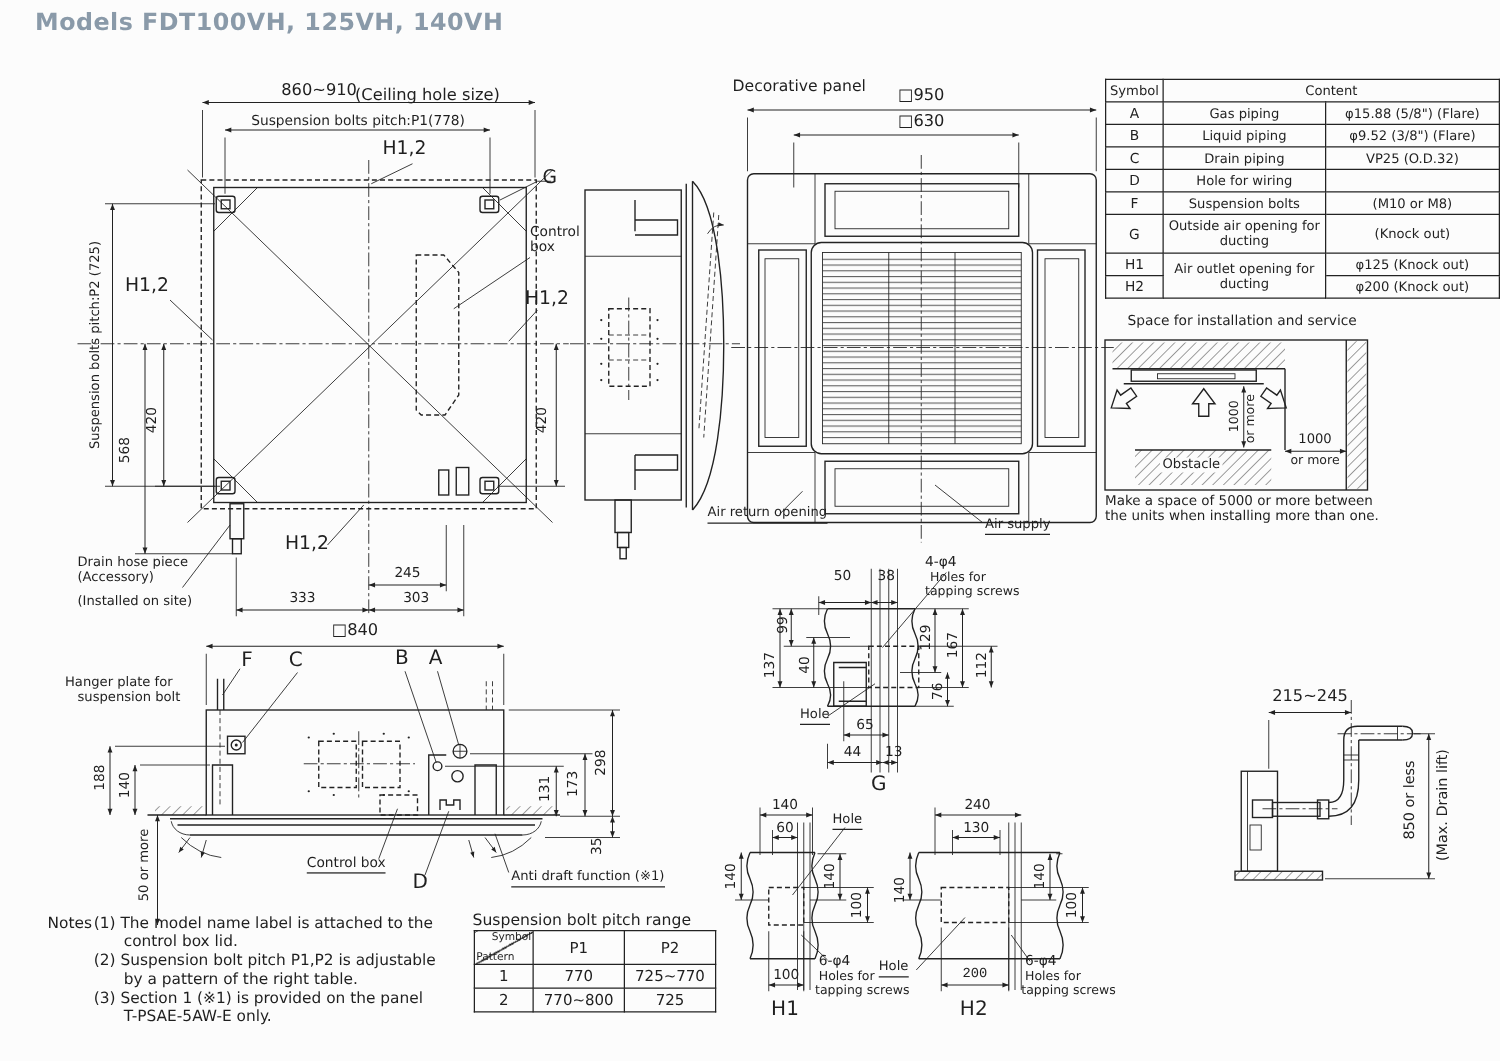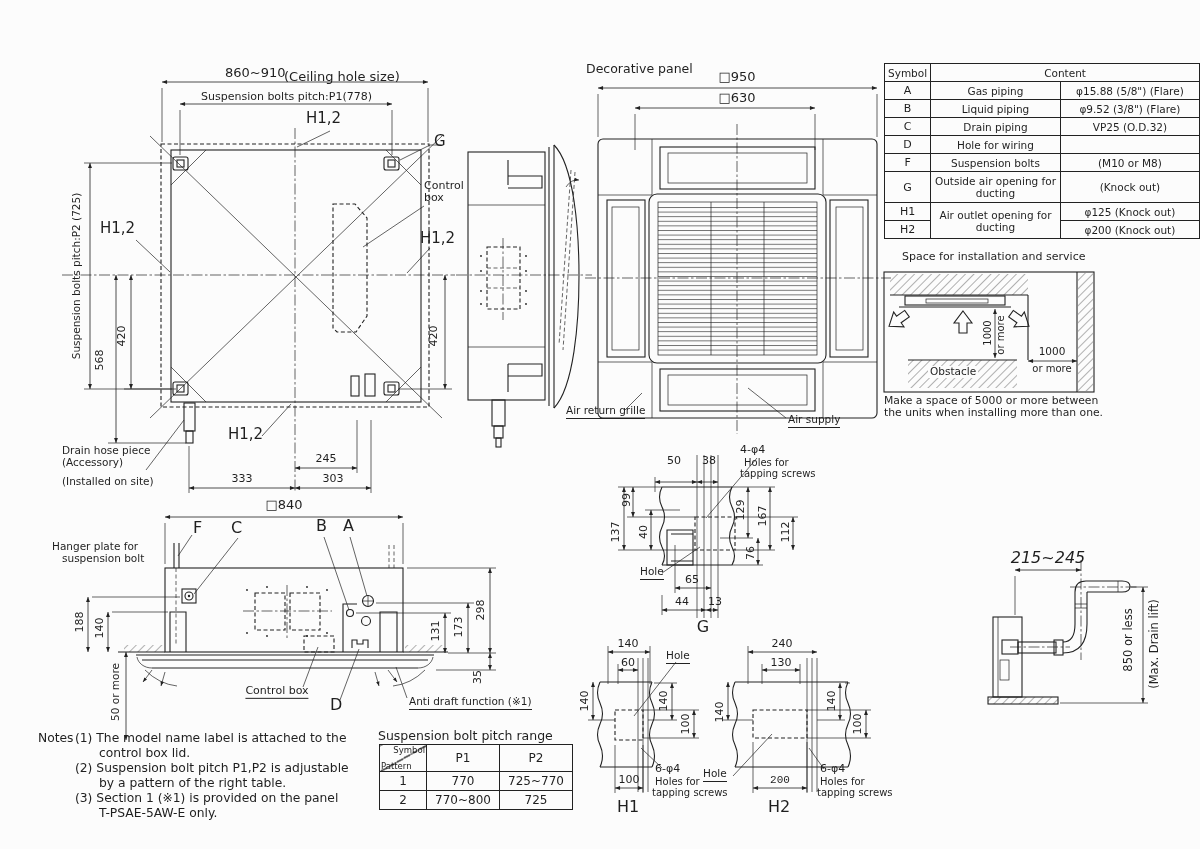--- a/index.html
+++ b/index.html
@@ -10,21 +10,21 @@
   .t{stroke:#222;fill:none;stroke-width:0.7;}
   .d{stroke-dasharray:4 2.5;}
   .c{stroke-dasharray:11 2.5 2.5 2.5;stroke-width:0.7;}
   .dim{stroke:#222;fill:none;stroke-width:0.8;}
   .lbl,.clbl,.vlbl{position:absolute;white-space:nowrap;font-size:11px;line-height:1.12;}
   .clbl{transform:translate(-50%,-50%);}
   .vlbl{transform:translate(-50%,-50%) rotate(-90deg);}
   .big{font-size:16px;}
   .h12{font-size:15px;}
   .f13{font-size:13px;}
-  .f12{font-size:16px;font-style:italic;}
+  .f12{font-size:13px;}
   .f10{font-size:10px;}
   .f105{font-size:10.5px;}
   .ul{border-bottom:1px solid #222;padding-bottom:1px;}
   .title{font-size:19px;font-weight:bold;color:#8a9aa9;letter-spacing:.4px;}
   .note{font-size:12.3px;}
   table{border-collapse:collapse;position:absolute;background:#fcfcfc;}
   td,th{border:1px solid #222;font-weight:normal;font-size:10.5px;padding:1px 3px;color:#1f1f1f;}
   #symtable{left:884px;top:63px;}
   #symtable th{height:15px;}
   #symtable td.sym{width:34px;text-align:center;font-size:11px;height:15px;}
@@ -383,20 +383,21 @@
     <line class="s c" x1="1081" y1="560" x2="1081" y2="660"></line>
     <line class="s c" x1="1070" y1="587" x2="1137" y2="587"></line>
     <line class="dim" x1="1015" y1="570" x2="1081" y2="570" marker-start="url(#ar)" marker-end="url(#ar)"></line>
     <line class="t" x1="1015" y1="576" x2="1015" y2="615"></line>
     <line class="dim" x1="1143" y1="587" x2="1143" y2="703" marker-start="url(#ar)" marker-end="url(#ar)"></line>
     <line class="t" x1="1131" y1="587" x2="1148" y2="587"></line>
     <line class="t" x1="1060" y1="703" x2="1148" y2="703"></line>
   </g>
 </svg>
 
+<div class="lbl title" style="left:28px;top:8px;">Models  FDT100VH, 125VH, 140VH</div>
 
 <div class="lbl f13" style="left:225px;top:66px;">860~910</div>
 <div class="lbl" style="left:284px;top:70px;font-size:13px;">(Ceiling hole size)</div>
 <div class="lbl" style="left:201px;top:91px;">Suspension bolts pitch:P1(778)</div>
 <div class="lbl h12" style="left:306px;top:110px;">H1,2</div>
 <div class="lbl h12" style="left:434px;top:133px;">G</div>
 <div class="lbl" style="left:424px;top:180px;">Control</div>
 <div class="lbl" style="left:424px;top:192px;">box</div>
 <div class="lbl h12" style="left:420px;top:230px;">H1,2</div>
 <div class="lbl h12" style="left:100px;top:220px;">H1,2</div>
@@ -408,21 +409,21 @@
 <div class="lbl f105" style="left:62px;top:445px;">Drain hose piece</div>
 <div class="lbl f105" style="left:62px;top:457px;">(Accessory)</div>
 <div class="lbl f105" style="left:62px;top:476px;">(Installed on site)</div>
 <div class="clbl" style="left:326px;top:459px;">245</div>
 <div class="clbl" style="left:242px;top:479px;">333</div>
 <div class="clbl" style="left:333px;top:479px;">303</div>
 
 <div class="lbl" style="left:586px;top:62px;font-size:12.5px;">Decorative panel</div>
 <div class="clbl f13" style="left:737px;top:77px;">□950</div>
 <div class="clbl f13" style="left:737px;top:98px;">□630</div>
-<div class="lbl f105 ul" style="left:566px;top:405px;">Air return grille</div>
+<div class="lbl f105 ul" style="left:566px;top:405px;">Air return opening</div>
 <div class="lbl f105 ul" style="left:788px;top:414px;">Air supply</div>
 
 <div class="lbl" style="left:902px;top:251px;">Space for installation and service</div>
 <div class="vlbl f10" style="left:988px;top:333px;">1000</div>
 <div class="vlbl f10" style="left:1001px;top:335px;">or more</div>
 <div class="lbl f105 obst" style="left:928px;top:366px;">Obstacle</div>
 <div class="clbl f105" style="left:1052px;top:352px;">1000</div>
 <div class="clbl f10" style="left:1052px;top:369px;">or more</div>
 <div class="lbl" style="left:884px;top:395px;font-size:10.8px;">Make a space of 5000 or more between</div>
 <div class="lbl" style="left:884px;top:407px;font-size:10.8px;">the units when installing more than one.</div>

